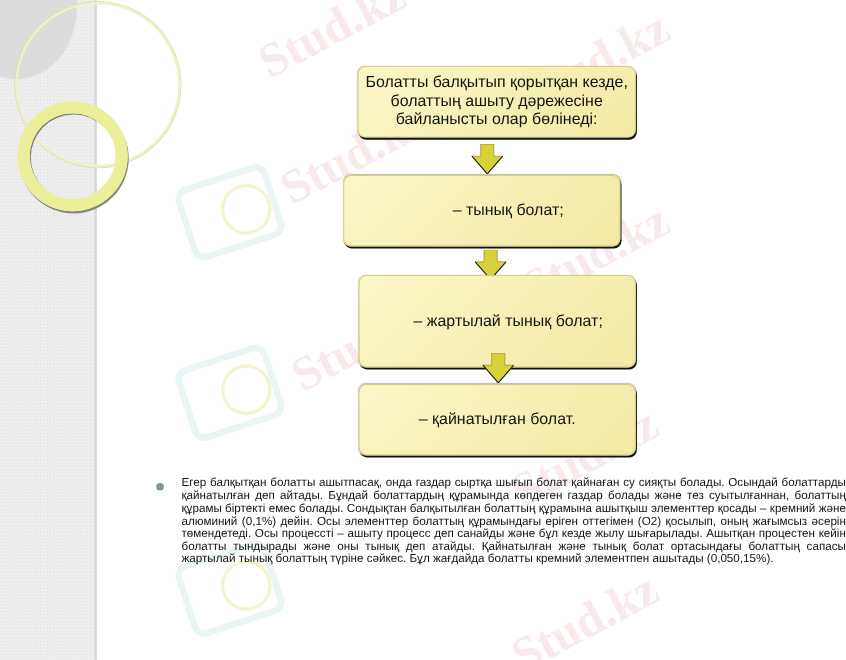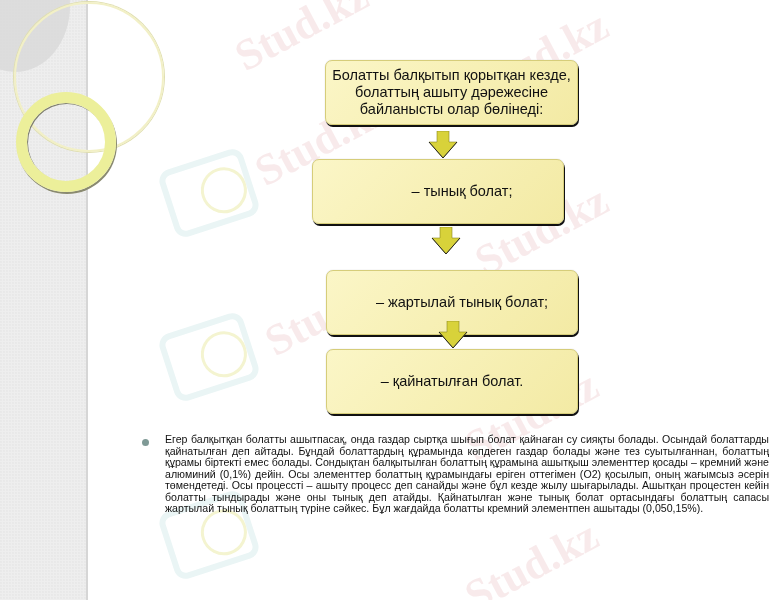--- a/index.html
+++ b/index.html
@@ -100,21 +100,21 @@
   <polyline points="1,11 15,27 29,11" fill="none" stroke="#222" stroke-width="1"></polyline>
 </svg>
 
 <div class="flow-box" style="left:312px; top:159px; width:252px; height:65px;padding-left:48px;">– тынық болат;</div>
 
 <svg class="flow-arrow" style="left:431px; top:227px;" viewBox="0 0 30 28">
   <polygon points="9,0 21,0 21,11 29,11 15,27 1,11 9,11" fill="#d8d23a" stroke="#8a8620" stroke-width="0.6"></polygon>
   <polyline points="1,11 15,27 29,11" fill="none" stroke="#222" stroke-width="1"></polyline>
 </svg>
 
-<div class="flow-box" style="left:326px; top:270px; width:252px; height:65px;padding-left:20px;">– жартылай тынық болат;</div>
+<div class="flow-box" style="left:326px; top:250px; width:252px; height:84px;padding-left:20px;">– жартылай тынық болат;</div>
 
 <svg class="flow-arrow" style="left:438px; top:321px;" viewBox="0 0 30 28">
   <polygon points="9,0 21,0 21,11 29,11 15,27 1,11 9,11" fill="#d8d23a" stroke="#8a8620" stroke-width="0.6"></polygon>
   <polyline points="1,11 15,27 29,11" fill="none" stroke="#222" stroke-width="1"></polyline>
 </svg>
 
 <div class="flow-box" style="left:326px; top:349px; width:252px; height:65px;">– қайнатылған болат.</div>
 
 <div class="bullet-section">
   <span class="bullet-dot"></span>

